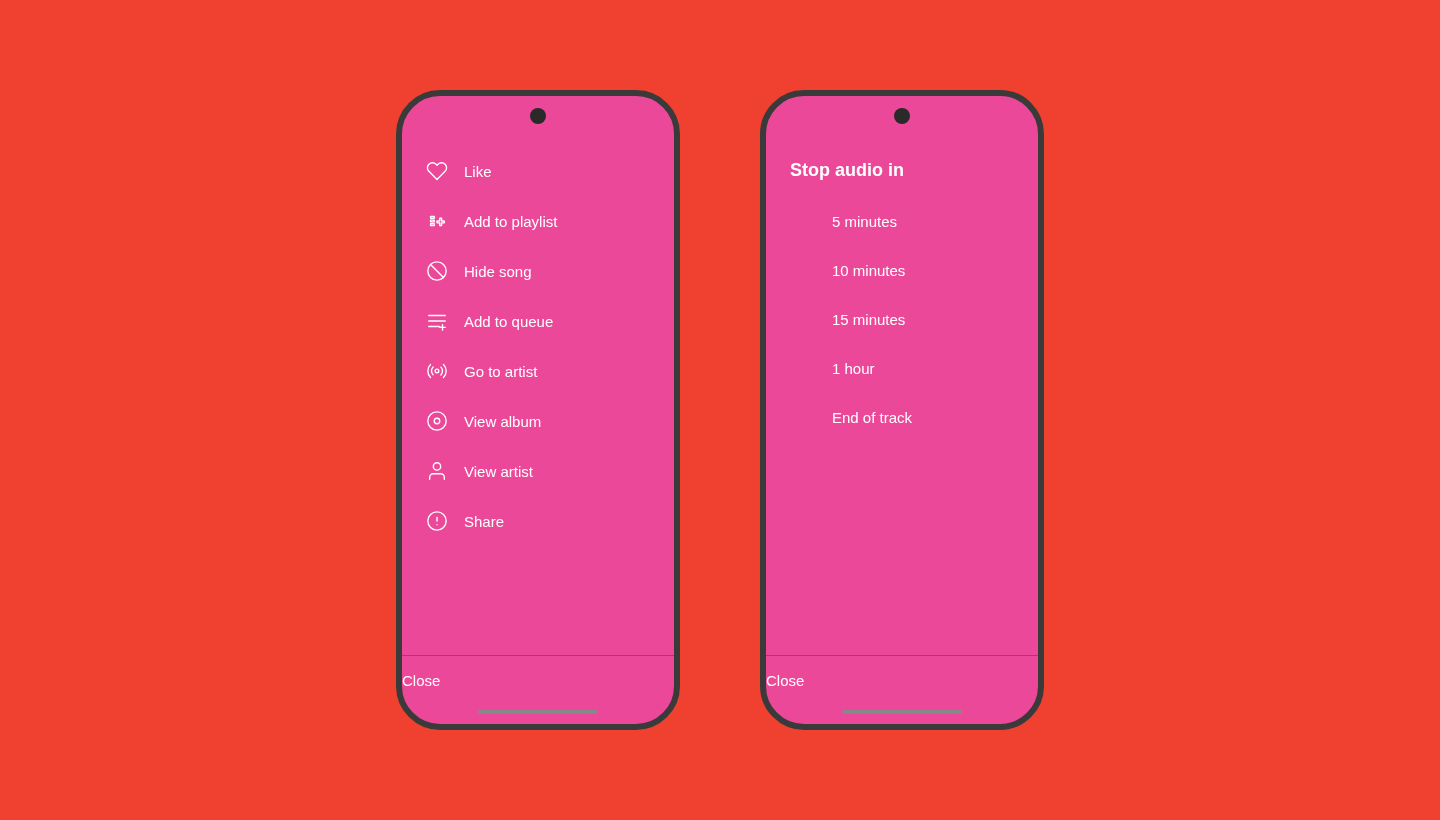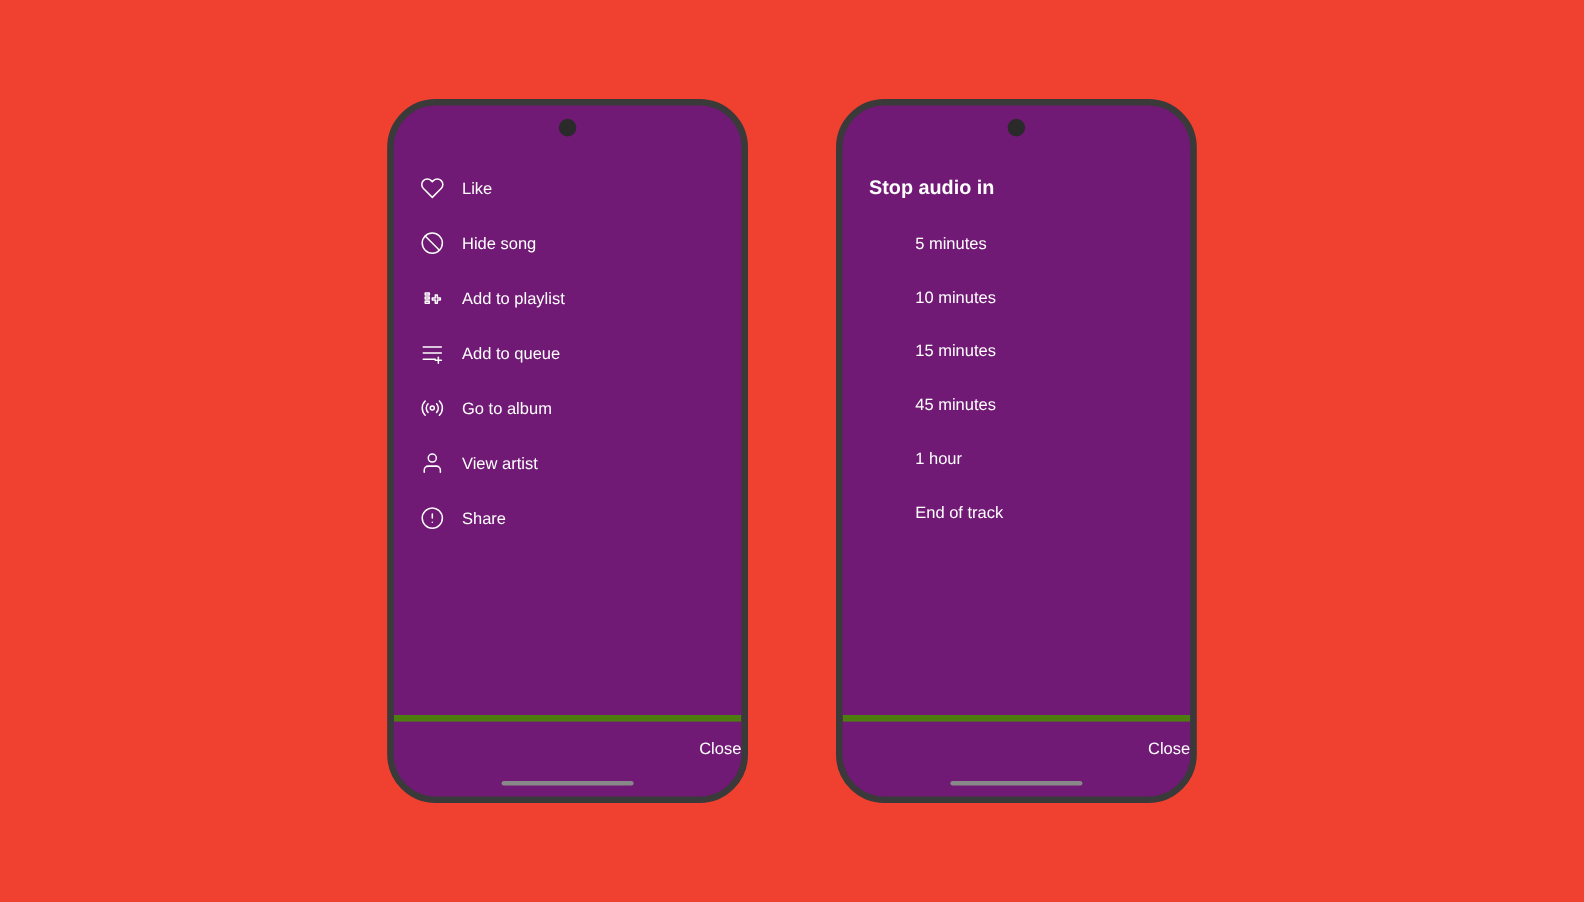--- a/index.html
+++ b/index.html
@@ -10,23 +10,23 @@
       background-color: #F04030;
       display: flex;
       align-items: center;
       justify-content: center;
       gap: 80px;
       font-family: -apple-system, BlinkMacSystemFont, 'Segoe UI', sans-serif;
       overflow: hidden;
     }
 
     .phone {
-      width: 328px;
+      width: 284px;
       height: 640px;
-      background: #701a75;
+      background: #ec4899;
       border-radius: 44px;
       border: 6px solid #3a3a3a;
       position: relative;
       display: flex;
       flex-direction: column;
       overflow: hidden;
     }
 
     .phone-notch {
       width: 16px;
@@ -109,22 +109,22 @@
     }
 
     .menu-label {
       font-size: 15px;
       color: #ffffff;
       font-weight: 400;
     }
 
     .close-bar {
       padding: 16px 0 12px;
-      text-align: right;
-      border-top: 6px solid #4d7c0f;
+      text-align: left;
+      border-top: 1px solid #4d7c0f;
     }
 
     .close-btn {
       font-size: 15px;
       color: #ffffff;
       cursor: pointer;
       font-weight: 400;
     }
 
     .home-indicator {
@@ -183,34 +183,34 @@
           <svg viewBox="0 0 24 24">
               <path d="M20.84 4.61a5.5 5.5 0 0 0-7.78 0L12 5.67l-1.06-1.06a5.5 5.5 0 0 0-7.78 7.78l1.06 1.06L12 21.23l7.78-7.78 1.06-1.06a5.5 5.5 0 0 0 0-7.78z"></path>
             </svg>
         </div>
         <span class="menu-label">Like</span>
       </div>
 
       <div class="menu-item">
         <div class="menu-icon">
           <svg viewBox="0 0 24 24">
+            <path d="M9 17H5v-2h4v2zm0-4H5v-2h4v2zm0-4H5V7h4v2zm6 8v-3h-3v-2h3v-3h2v3h3v2h-3v3h-2z"></path>
+          </svg>
+        </div>
+        <span class="menu-label">Add to playlist</span>
+      </div>
+
+      <div class="menu-item">
+        <div class="menu-icon">
+          <svg viewBox="0 0 24 24">
               <circle cx="12" cy="12" r="10"></circle>
               <line x1="4.93" y1="4.93" x2="19.07" y2="19.07"></line>
             </svg>
         </div>
         <span class="menu-label">Hide song</span>
-      </div>
-
-      <div class="menu-item">
-        <div class="menu-icon">
-          <svg viewBox="0 0 24 24">
-            <path d="M9 17H5v-2h4v2zm0-4H5v-2h4v2zm0-4H5V7h4v2zm6 8v-3h-3v-2h3v-3h2v3h3v2h-3v3h-2z"></path>
-          </svg>
-        </div>
-        <span class="menu-label">Add to playlist</span>
       </div>
 
       <div class="menu-item">
         <div class="menu-icon">
           <svg viewBox="0 0 24 24">
             <line x1="3" y1="6" x2="21" y2="6"></line>
             <line x1="3" y1="12" x2="21" y2="12"></line>
             <line x1="3" y1="18" x2="15" y2="18"></line>
             <line x1="18" y1="16" x2="18" y2="22"></line>
             <line x1="15" y1="19" x2="21" y2="19"></line>
@@ -220,23 +220,32 @@
       </div>
 
 
       <div class="menu-item">
         <div class="menu-icon">
           <svg viewBox="0 0 24 24">
             <circle cx="12" cy="12" r="2"></circle>
             <path d="M16.24 7.76a6 6 0 0 1 0 8.49m-8.48-.01a6 6 0 0 1 0-8.49m11.31-2.82a10 10 0 0 1 0 14.14m-14.14 0a10 10 0 0 1 0-14.14"></path>
           </svg>
         </div>
-        <span class="menu-label">Go to album</span>
-      </div>
-
+        <span class="menu-label">Go to artist</span>
+      </div>
+
+      <div class="menu-item">
+        <div class="menu-icon">
+          <svg viewBox="0 0 24 24">
+            <circle cx="12" cy="12" r="10"></circle>
+            <circle cx="12" cy="12" r="3"></circle>
+          </svg>
+        </div>
+        <span class="menu-label">View album</span>
+      </div>
 
       <div class="menu-item">
         <div class="menu-icon">
           <svg viewBox="0 0 24 24">
             <path d="M20 21v-2a4 4 0 0 0-4-4H8a4 4 0 0 0-4 4v2"></path>
             <circle cx="12" cy="7" r="4"></circle>
           </svg>
         </div>
         <span class="menu-label">View artist</span>
       </div>
@@ -273,21 +282,20 @@
   <div class="phone-side-btn left-mid"></div>
   <div class="phone-side-btn right"></div>
 
   <div class="stop-audio-content">
     <div class="stop-audio-title">Stop audio in</div>
 
     <div class="timer-list">
       <div class="timer-item">5 minutes</div>
       <div class="timer-item">10 minutes</div>
       <div class="timer-item">15 minutes</div>
-      <div class="timer-item">45 minutes</div>
       <div class="timer-item">1 hour</div>
       <div class="timer-item">End of track</div>
     </div>
 
     <div class="close-bar">
       <span class="close-btn">Close</span>
     </div>
     <div class="home-indicator"></div>
   </div>
 </div>

